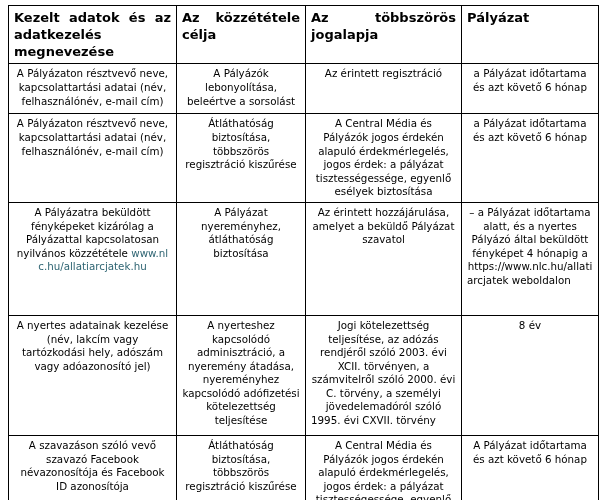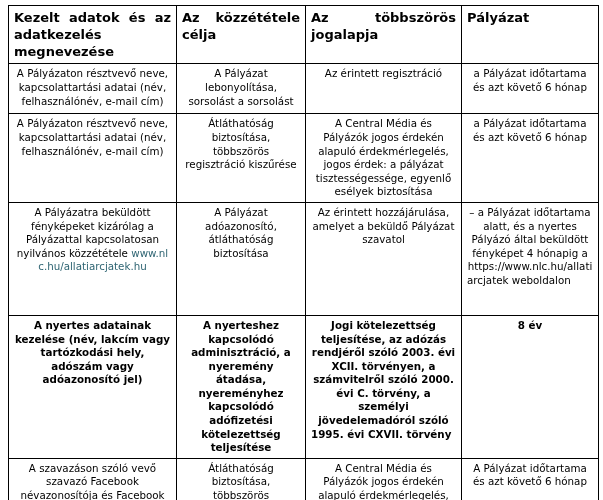--- a/index.html
+++ b/index.html
@@ -50,21 +50,21 @@
   col.c1 { width: 168px; }
   col.c2 { width: 129px; }
   col.c3 { width: 156px; }
   col.c4 { width: 137px; }
 
   
   tr.r-head { height: 44px; }
   tr.r1 { height: 50px; }
   tr.r2 { height: 78px; }
   tr.r3 { height: 113px; }
-  tr.r4 { height: 120px; font-weight: bold; }
+  tr.r4 { height: 120px; }
   tr.r5 { height: 81px; }
 
   .cell-text {
     display: block;
     white-space: pre-line;
   }
   .justified {
     text-align: justify;
     text-align-last: left;
   }
@@ -97,21 +97,21 @@
         <th>Pályázat</th>
       </tr>
     </thead>
     <tbody>
 
       <tr class="r1">
         <td>
             <span class="cell-text">A Pályázaton résztvevő neve, kapcsolattartási adatai (név, felhasználónév, e-mail cím)</span>
           </td>
         <td>
-            <span class="cell-text">A Pályázat lebonyolítása, sorsolást a sorsolást</span>
+            <span class="cell-text">A Pályázók lebonyolítása, beleértve a sorsolást</span>
           </td>
         <td>
             <span class="cell-text">Az érintett regisztráció</span>
           </td>
         <td>
             <span class="cell-text">a Pályázat időtartama és azt követő 6 hónap</span>
           </td>
       </tr>
 
       <tr class="r2">
@@ -125,21 +125,21 @@
             <span class="cell-text">A Central Média és Pályázók jogos érdekén alapuló érdekmérlegelés, jogos érdek: a pályázat tisztességessége, egyenlő esélyek biztosítása</span>
           </td>
         <td>
             <span class="cell-text">a Pályázat időtartama és azt követő 6 hónap</span>
           </td>
       </tr>
 
       <tr class="r3">
         <td><span>A Pályázatra beküldött fényképeket kizárólag a Pályázattal kapcsolatosan nyilvános közzététele </span><a class="link" href="#">www.nlc.hu/allatiarcjatek.hu</a></td>
         <td>
-            <span class="cell-text">A Pályázat adóazonosító, átláthatóság biztosítása</span>
+            <span class="cell-text">A Pályázat nyereményhez, átláthatóság biztosítása</span>
           </td>
         <td>
             <span class="cell-text">Az érintett hozzájárulása, amelyet a beküldő Pályázat szavatol</span>
           </td>
         <td class="dash-cell">
             <span class="cell-text">–	a Pályázat időtartama alatt, és a nyertes Pályázó által beküldött fényképet 4 hónapig a https://www.nlc.hu/allatiarcjatek weboldalon</span>
           </td>
       </tr>
 
       <tr class="r4">

